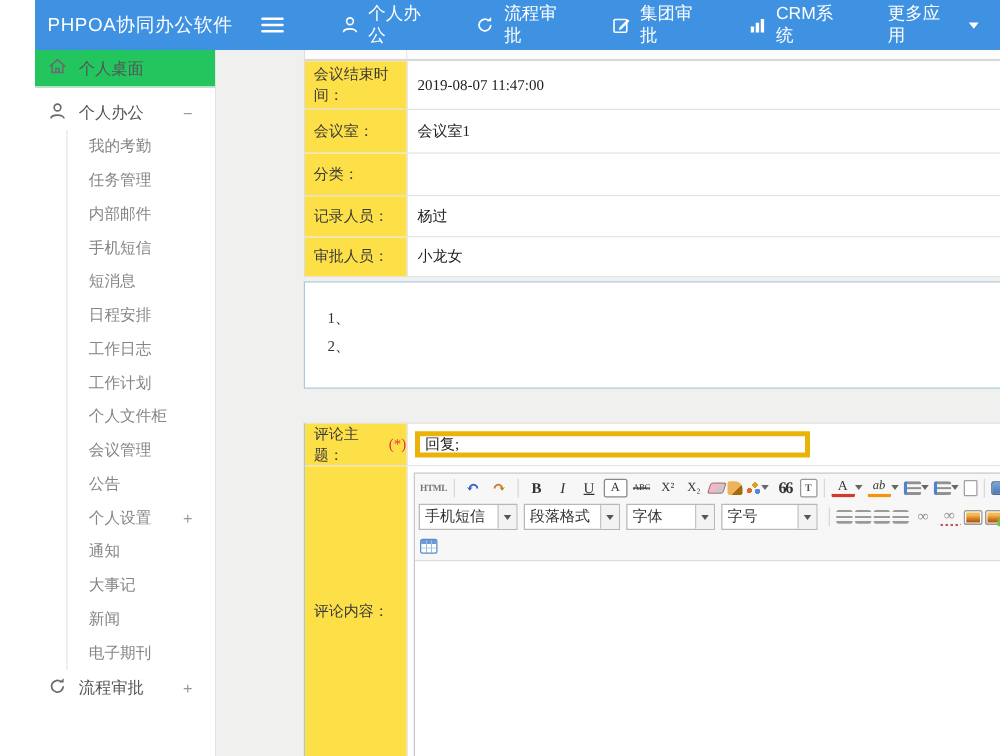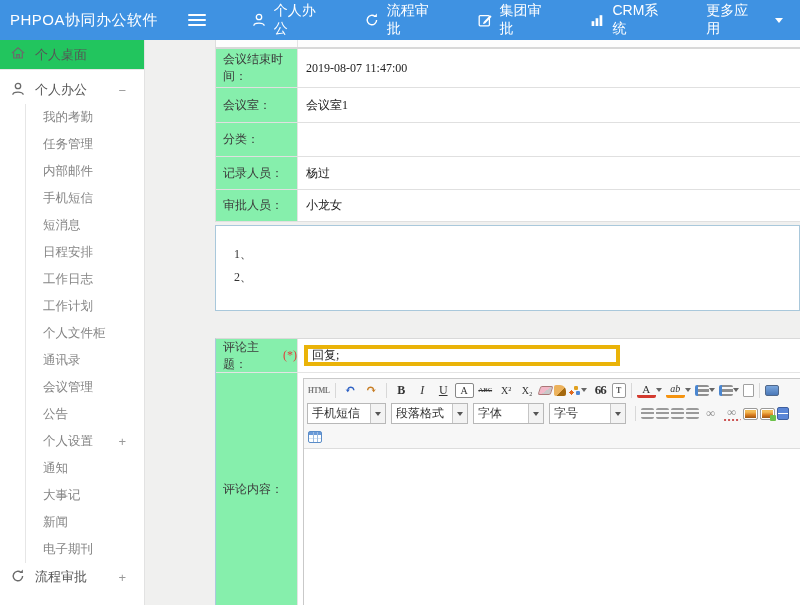--- a/index.html
+++ b/index.html
@@ -1,18 +1,18 @@
 <!DOCTYPE html>
 <html><head>
 <meta charset="utf-8">
 <style>
   * { box-sizing: border-box; margin: 0; padding: 0; }
   html,body { width:800px; height:605px; overflow:hidden; }
   body { font-family:"Liberation Sans","DejaVu Sans",sans-serif; background:#fff; }
-  .screen { width:800px; height:605px; overflow:hidden; position:relative; }
+  .screen { width:800px; height:605px; overflow:hidden; position:relative;padding-left:28px; }
 
   
   .topbar { height:40px; background:#3f92e2; display:flex; align-items:center; color:#fff; }
   .brand { width:188px; padding-left:10px; font-size:15px; letter-spacing:.5px; cursor:pointer; }
   .hamburger { width:18px; height:13px; display:flex; flex-direction:column; justify-content:space-between; cursor:pointer; margin-right:28px; }
   .hamburger span { display:block; height:2.4px; background:#fff; border-radius:1px; }
   .topnav { display:flex; align-items:center; height:100%; }
   .nav-item { display:flex; align-items:center; gap:7px; padding:0 17px; height:100%; font-size:14px; cursor:pointer; }
   .nav-item svg { display:block; }
   .caret-down { width:0; height:0; border-left:4.5px solid transparent; border-right:4.5px solid transparent; border-top:5px solid #fff; margin-left:6px; }
@@ -35,21 +35,21 @@
   
   .formzone { font-family:"Liberation Serif","DejaVu Serif",serif; font-size:12px; color:#333; }
   .tbl1 { border-left:1px solid #ddd; background:#fff; }
   .frow { display:flex; border-bottom:1px solid #e0e0e0; background:#fff; }
   .frow.partial { height:9px; border-bottom:2px solid #d8d8d8; }
   .tbl1 .frow:nth-child(2) { height:39px; }
   .tbl1 .frow:nth-child(3) { height:35px; }
   .tbl1 .frow:nth-child(4) { height:34px; }
   .tbl1 .frow:nth-child(5) { height:33px; }
   .tbl1 .frow:nth-child(6) { height:32px; }
-  .lbl { width:82px; flex:none; background:#86efac; border-right:1px solid #e4e4e4; display:flex; align-items:center; padding-left:7px; color:#3a3a3a; }
+  .lbl { width:82px; flex:none; background:#fde047; border-right:1px solid #e4e4e4; display:flex; align-items:center; padding-left:7px; color:#3a3a3a; }
   .val { flex:1; display:flex; align-items:center; padding-left:8px; color:#222; }
   .partial .lbl, .partial .val { background:#fdfdfd; }
 
   .content-box { margin-top:3px; height:86px; background:#fff; border:1px solid #a9c8db; padding:17px 0 0 18px; line-height:23px; }
 
   .comment-tbl { margin-top:27px; background:#fff; border-top:1px solid #d9d9d9; border-left:1px solid #abc9dc; }
   .subject-row { height:34px; display:flex; border-bottom:1px solid #e4e4e4; }
   .required { color:#e23b3b; margin-left:3px; }
   .subject-row .val { padding-top:0; }
   .subject-input { width:316px; height:21px; border:4px solid #eab308; font-family:"Liberation Serif","DejaVu Serif",serif; font-size:12px; padding:0 4px; color:#222; margin-left:-2px; }
@@ -200,23 +200,20 @@
           <div class="side-item lvl1">
             <span class="si-label">工作日志</span>
           </div>
           <div class="side-item lvl1">
             <span class="si-label">工作计划</span>
           </div>
           <div class="side-item lvl1">
             <span class="si-label">个人文件柜</span>
           </div>
           <div class="side-item lvl1">
-            <span class="si-label">通讯录</span>
-          </div>
-          <div class="side-item lvl1">
             <span class="si-label">会议管理</span>
           </div>
           <div class="side-item lvl1">
             <span class="si-label">公告</span>
           </div>
           <div class="side-item lvl1">
             <span class="si-label">个人设置</span>
             <span class="si-expand">+</span>
           </div>
           <div class="side-item lvl1">

